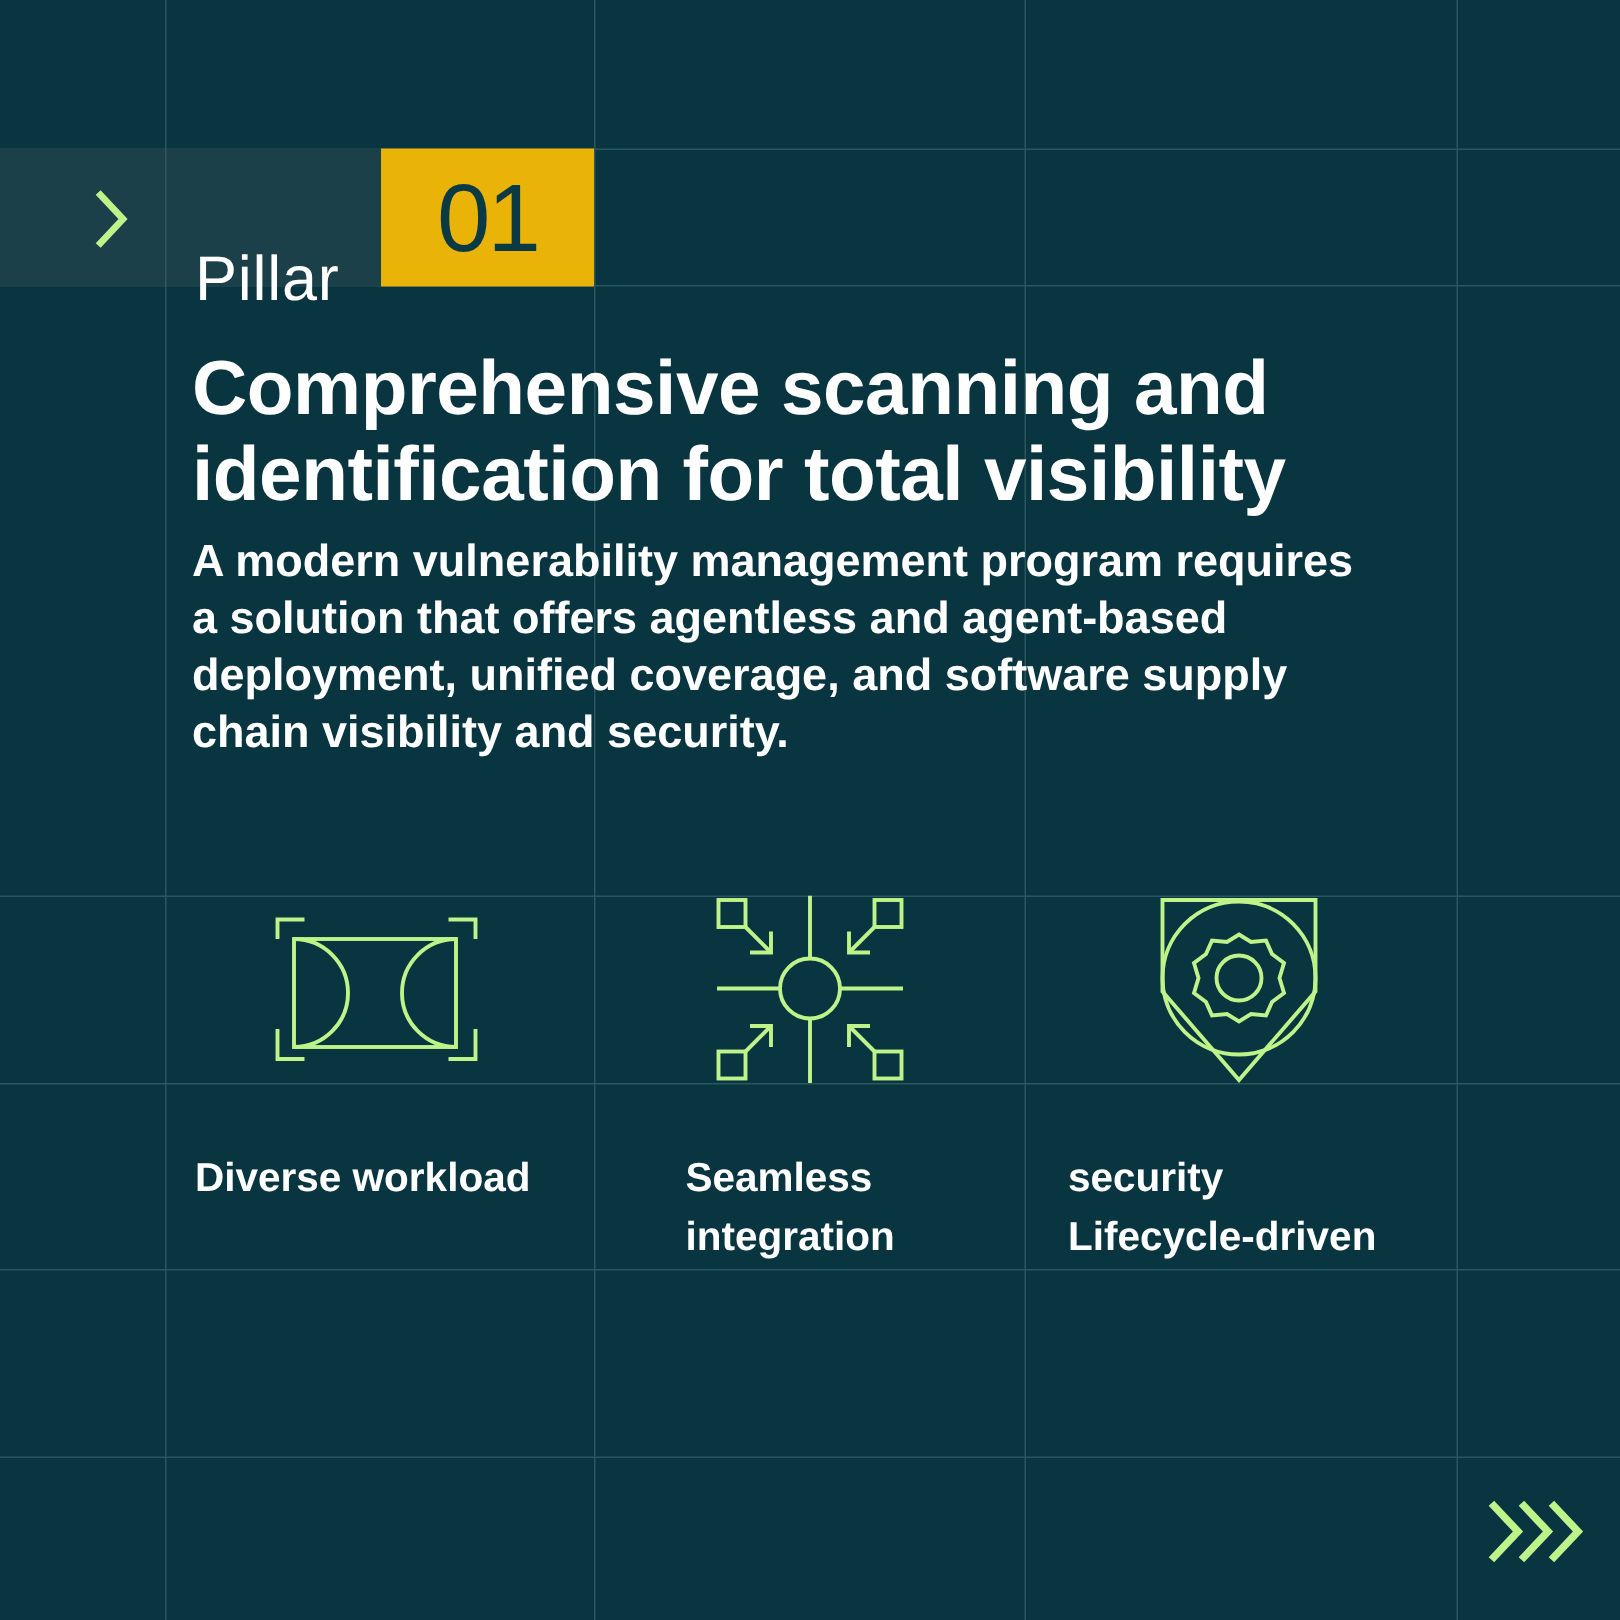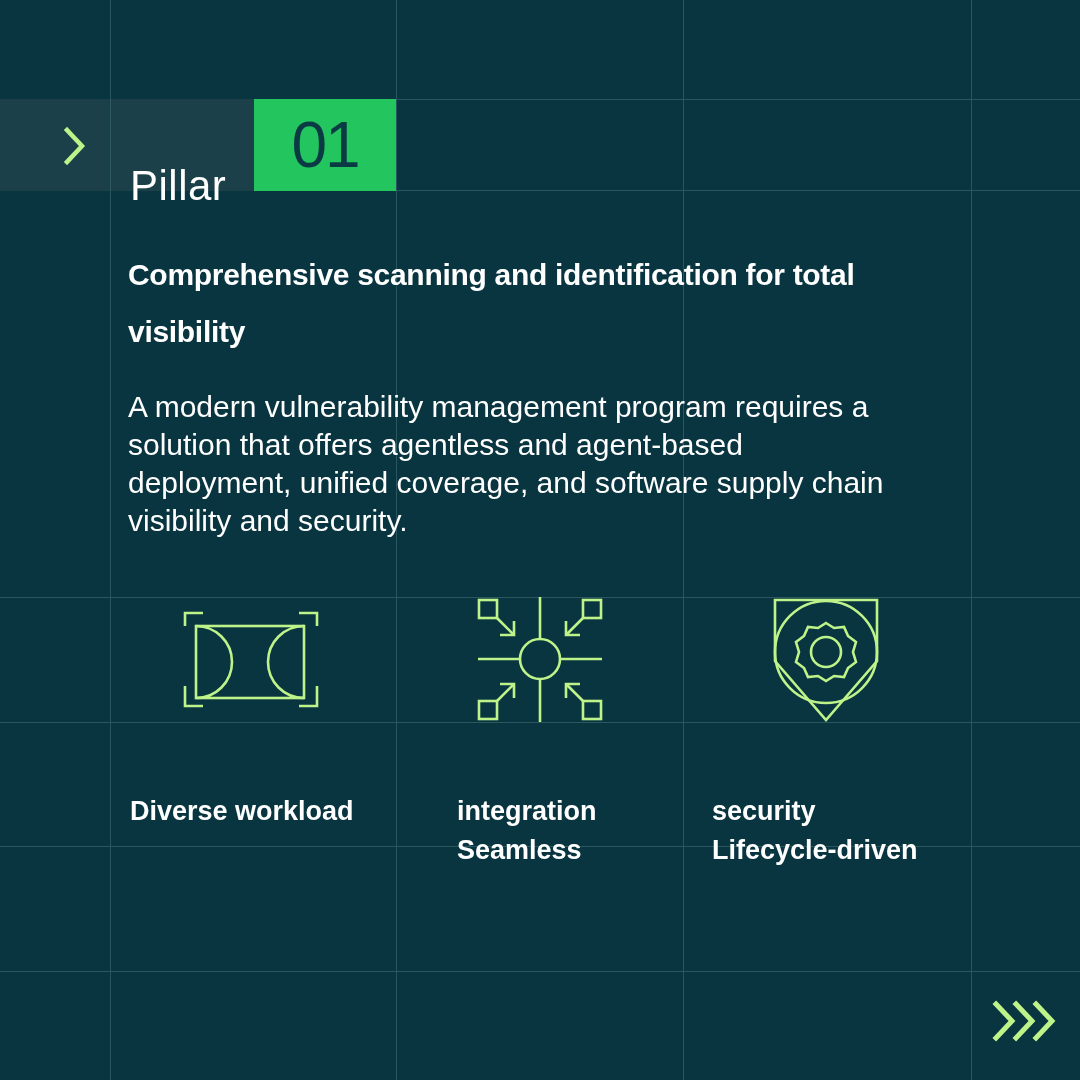--- a/index.html
+++ b/index.html
@@ -18,41 +18,40 @@
   }
   .pillar-chevron {
     position: absolute; left: 60px; top: 124px; width: 30px; height: 44px;
   }
   .pillar-label {
     position: absolute; left: 130px; top: 119px;
     font-size: 42px; font-weight: 400; letter-spacing: 0.5px; color: #ffffff; margin-top: 43px;
   }
   .pillar-num-box {
     position: absolute; left: 254px; top: 99px; width: 142px; height: 92px;
-    background: #22c55e;
+    background: #eab308;
     display: flex; align-items: center; justify-content: center;
   }
   .pillar-num {
     font-size: 64px; font-weight: 400; color: #0a3a44; letter-spacing: -2px;
   }
 
   .title {
     position: absolute; left: 128px; top: 230px; width: 800px;
-    font-size: 30px; font-weight: 700; line-height: 57px; color: #ffffff;
+    font-size: 51px; font-weight: 700; line-height: 57px; color: #ffffff;
     letter-spacing: -0.3px;
-    margin-top: 16px;
   }
   .desc {
     position: absolute; left: 128px; top: 356px; width: 780px;
-    font-size: 30px; font-weight: 400; line-height: 38px; color: #ffffff; margin-top: 32px;
+    font-size: 30px; font-weight: 700; line-height: 38px; color: #ffffff;
   }
 
   .icon { position: absolute; }
   .feature-label {
-    position: absolute; top: 792px;
+    position: absolute; top: 766px;
     font-size: 27px; font-weight: 700; line-height: 39px; color: #ffffff;
   }
   .next-icon { position: absolute; left: 990px; top: 1000px; width: 68px; height: 42px; }
 </style>
 </head>
 <body>
 
 <div class="vline" style="left:110px"></div>
 <div class="vline" style="left:396px"></div>
 <div class="vline" style="left:683px"></div>
@@ -121,22 +120,22 @@
     <circle cx="54" cy="55" r="51"></circle>
     <path d="M54,26 L62,31 L72,30 L76,39 L84,45 L81,55 L84,65 L76,71 L72,80 L62,79 L54,84 L46,79 L36,80 L32,71 L24,65 L27,55 L24,45 L32,39 L36,30 L46,31 Z"></path>
     <circle cx="54" cy="55" r="15"></circle>
   </g>
 </svg>
 
 <div class="feature-label" style="left:130px">
   <div>Diverse workload</div>
 </div>
 <div class="feature-label" style="left:457px">
+  <div>Seamless</div>
   <div>integration</div>
-  <div>Seamless</div>
 </div>
 <div class="feature-label" style="left:712px">
   <div>security</div>
   <div>Lifecycle-driven</div>
 </div>
 
 <svg class="next-icon" viewBox="0 0 68 42">
   <g fill="none" stroke="#bef38a" stroke-width="5" stroke-linecap="square">
     <polyline points="6,4 22,21 6,38"></polyline>
     <polyline points="26,4 42,21 26,38"></polyline>

